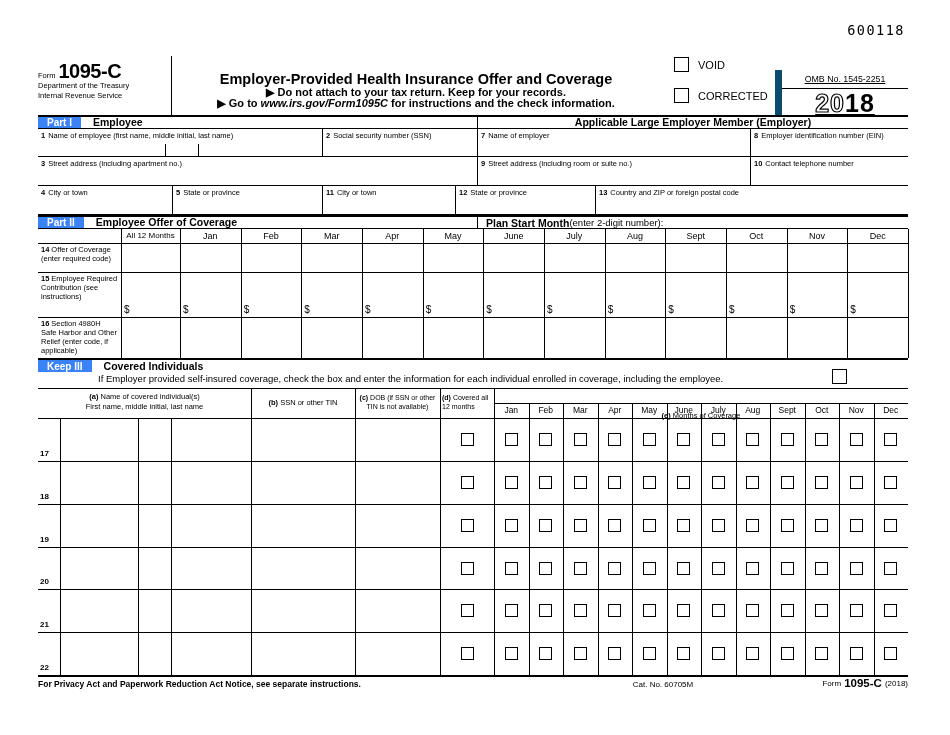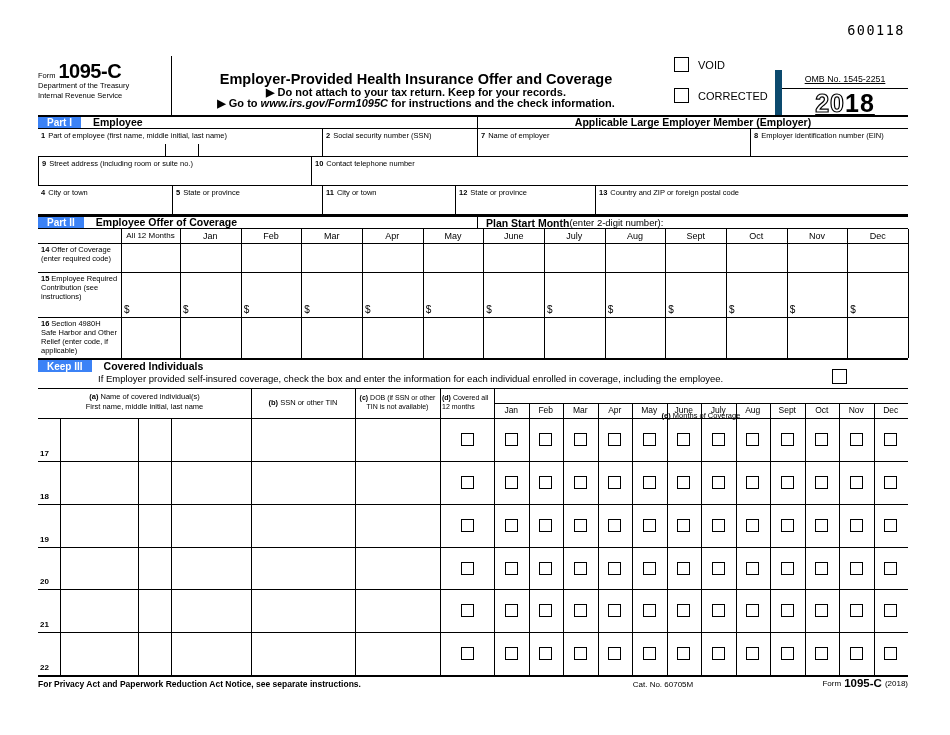--- a/index.html
+++ b/index.html
@@ -109,36 +109,39 @@
         <span class="part-tag">Part I</span>
         <span class="bar-title">Employee</span>
       </div>
       <div class="bar-right" style="width:431px;justify-content:center">
         <span class="bar-title" style="margin-left:0">Applicable Large Employer Member (Employer)</span>
       </div>
     </div>
 
     <div class="p1row" style="top:129px;height:28px">
       <div class="cell" style="width:284px">
-        <div class="flabel"><b>1</b><span>Part of employee (first name, middle initial, last name)</span></div>
+        <div class="flabel"><b>1</b><span>Name of employee (first name, middle initial, last name)</span></div>
         <i class="tick" style="left:127px"></i>
         <i class="tick" style="left:160px"></i>
       </div>
       <div class="cell bl" style="width:155px">
         <div class="flabel"><b>2</b><span>Social security number (SSN)</span></div>
       </div>
       <div class="cell bl" style="width:273px">
         <div class="flabel"><b>7</b><span>Name of employer</span></div>
       </div>
       <div class="cell bl" style="width:158px">
         <div class="flabel"><b>8</b><span>Employer identification number (EIN)</span></div>
       </div>
     </div>
 
     <div class="p1row" style="top:157px;height:29px">
+      <div class="cell" style="width:439px">
+        <div class="flabel"><b>3</b><span>Street address (including apartment no.)</span></div>
+      </div>
       <div class="cell bl" style="width:273px">
         <div class="flabel"><b>9</b><span>Street address (including room or suite no.)</span></div>
       </div>
       <div class="cell bl" style="width:158px">
         <div class="flabel"><b>10</b><span>Contact telephone number</span></div>
       </div>
     </div>
 
     <div class="p1row" style="top:186px;height:29px">
       <div class="cell" style="width:134px">

